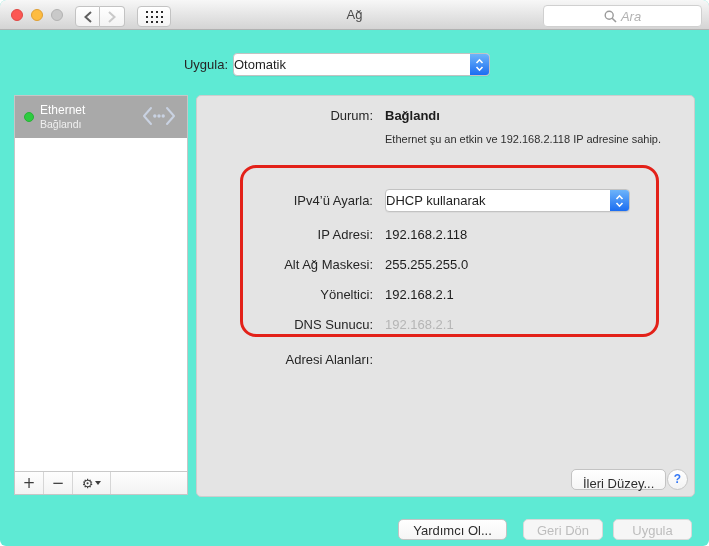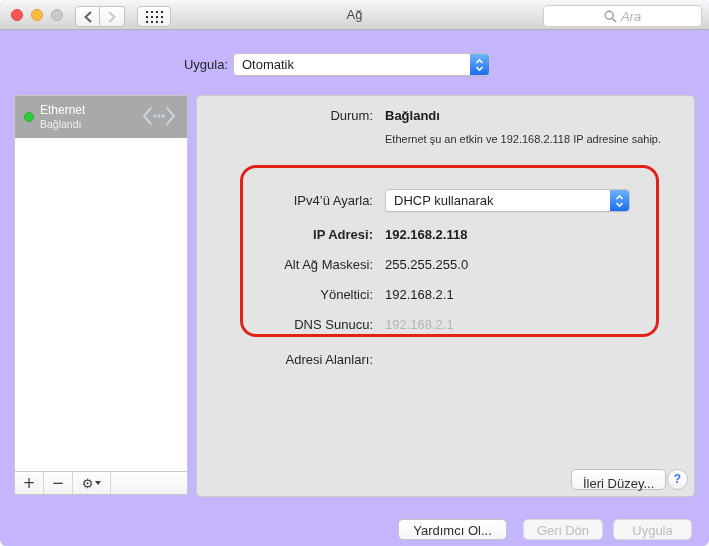--- a/index.html
+++ b/index.html
@@ -1,18 +1,18 @@
 <!DOCTYPE html>
 <html><head>
 <meta charset="utf-8">
 <style>
   html,body{margin:0;padding:0;background:#fff;}
   *{box-sizing:border-box;}
   .window{
-    position:relative;width:709px;height:546px;background:#c4b5fd;
+    position:relative;width:709px;height:546px;background:#5eead4;
     font-family:"Liberation Sans","DejaVu Sans",sans-serif;font-size:13px;color:#262626;
     border-radius:6px;overflow:hidden;
   }
   
   .titlebar{
     position:absolute;left:0;top:0;width:709px;height:30px;
     background:linear-gradient(#f7f7f7,#d4d4d4);
     border-bottom:1px solid #b1b1b1;
   }
   .traffic{position:absolute;top:9px;width:12px;height:12px;border-radius:50%;}
@@ -41,21 +41,21 @@
     display:flex;align-items:center;justify-content:center;gap:4px;
     color:#b2b2b2;font-size:13px;font-style:italic;
   }
   
   .loc-label{position:absolute;left:100px;top:57px;width:128px;text-align:right;}
   .popup{
     position:absolute;background:#fff;border:1px solid #c2c2c2;border-radius:4px;
     display:flex;align-items:stretch;height:23px;
     box-shadow:0 1px 0 rgba(0,0,0,0.04);
   }
-  .popup .ptext{flex:1;display:flex;align-items:center;padding-left:8px;color:#1f1f1f;overflow:hidden;white-space:nowrap;}
+  .popup .ptext{flex:1;display:flex;align-items:center;color:#1f1f1f;overflow:hidden;white-space:nowrap;}
   .popup .pcap{
     width:19px;border-radius:0 3px 3px 0;background:linear-gradient(#6db4fa,#1b6df1);
     display:flex;align-items:center;justify-content:center;
   }
   .popup-konum{left:233px;top:53px;width:257px;}
   
   .sidebar{
     position:absolute;left:14px;top:95px;width:174px;height:400px;
     background:#fff;border:1px solid #c6c6c6;
   }
@@ -88,21 +88,21 @@
   .plabel{width:176px;text-align:right;flex:none;color:#262626;}
   .pvalue{margin-left:12px;color:#1c1c1c;}
   .row-status{top:12px;}
   .status-value{font-weight:bold;}
   .status-desc{
     position:absolute;left:188px;top:37px;width:315px;
     font-size:11px;line-height:13.5px;color:#2e2e2e;
   }
   .row-ipv4{top:93px;}
   .popup-ipv4{position:relative;margin-left:12px;width:245px;}
-  .row-f0{top:131px;font-weight:bold;} .row-f1{top:161px;} .row-f2{top:191px;} .row-f3{top:221px;}
+  .row-f0{top:131px;} .row-f1{top:161px;} .row-f2{top:191px;} .row-f3{top:221px;}
   .dim .pvalue{color:#b5b5b5;}
   .row-search-domains{top:256px;}
   .annotation{
     position:absolute;left:43px;top:69px;width:419px;height:172px;
     border:3px solid #e32119;border-radius:16px;pointer-events:none;
   }
   .advanced-btn{
     position:absolute;left:374px;top:373px;height:21px;padding:4px 11px;
     background:linear-gradient(#fff,#f5f5f5);border:1px solid #c3c3c3;border-radius:5px;
     font-size:13px;color:#2d2d2d;line-height:19px;

